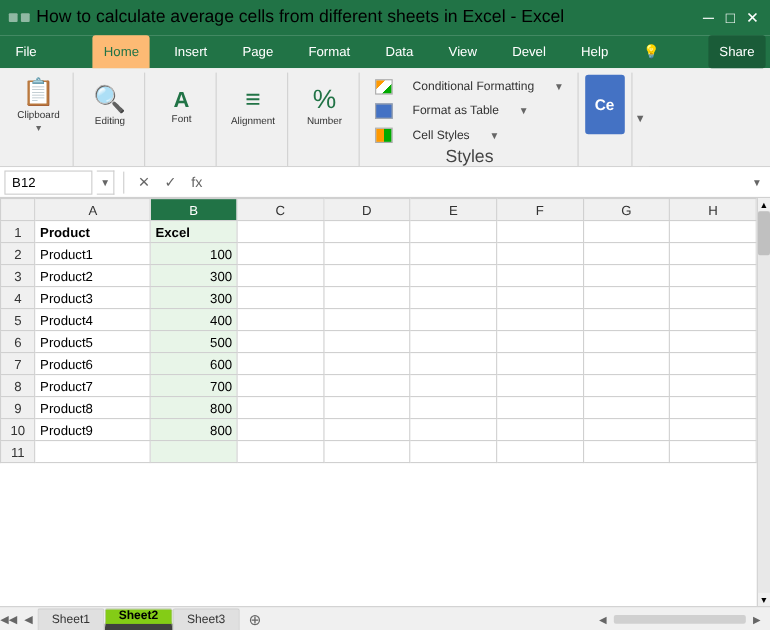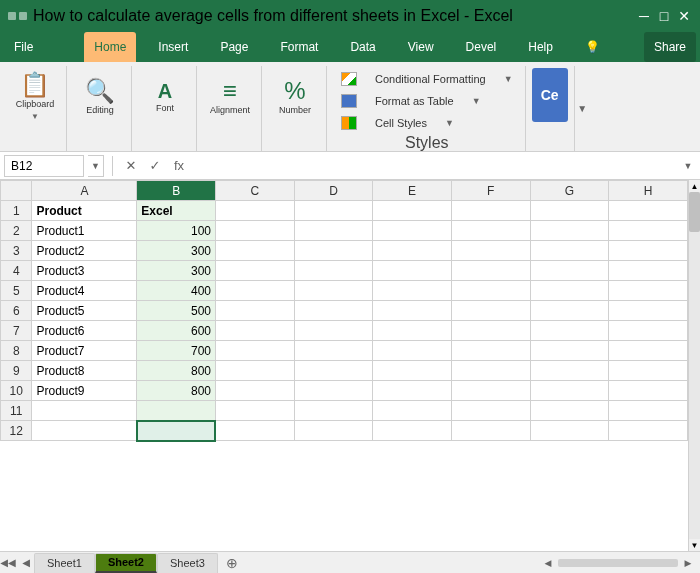--- a/index.html
+++ b/index.html
@@ -255,22 +255,22 @@
       border-bottom: none;
       background: #e0e0e0;
       font-size: 11px;
       cursor: pointer;
       display: flex;
       align-items: center;
       border-radius: 2px 2px 0 0;
       color: #333;
     }
     .sheet-tab.active {
-      background: #4d7c0f;
-      border-bottom: 2px solid #404040;
+      background: #84cc16;
+      border-bottom: 6px solid #404040;
       font-weight: bold;
       color: #000;
     }
     .sheet-add-btn { width: 20px; height: 20px; display: flex; align-items: center; justify-content: center; cursor: pointer; font-size: 14px; color: #666; margin-left: 4px; }
 
     .cond-format-icon { display: inline-block; width: 16px; height: 14px; background: linear-gradient(135deg, #f90 0%, #f90 33%, #fff 33%, #fff 66%, #0a0 66%); border: 1px solid #aaa; margin-right: 2px; vertical-align: middle; }
     .table-icon { display: inline-block; width: 16px; height: 14px; background: #4472c4; border: 1px solid #aaa; margin-right: 2px; vertical-align: middle; }
     .cell-style-icon { display: inline-block; width: 16px; height: 14px; background: linear-gradient(to right, #f90 0 50%, #0a0 50%); border: 1px solid #aaa; margin-right: 2px; vertical-align: middle; }
   </style>
 </head>
@@ -535,31 +535,20 @@
               <td class="row-num">11</td>
               <td></td>
               <td class="active-col-cell"></td>
               <td></td>
               <td></td>
               <td></td>
               <td></td>
               <td></td>
               <td></td>
             </tr>
-            <tr>
-              <td class="row-num">12</td>
-              <td></td>
-              <td class="active-cell"></td>
-              <td></td>
-              <td></td>
-              <td></td>
-              <td></td>
-              <td></td>
-              <td></td>
-            </tr>
           </tbody>
       </table>
     </div>
 
     <div class="vscroll">
       <div class="vscroll-btn">▲</div>
       <div class="vscroll-track">
         <div class="vscroll-thumb"></div>
       </div>
       <div class="vscroll-btn">▼</div>

